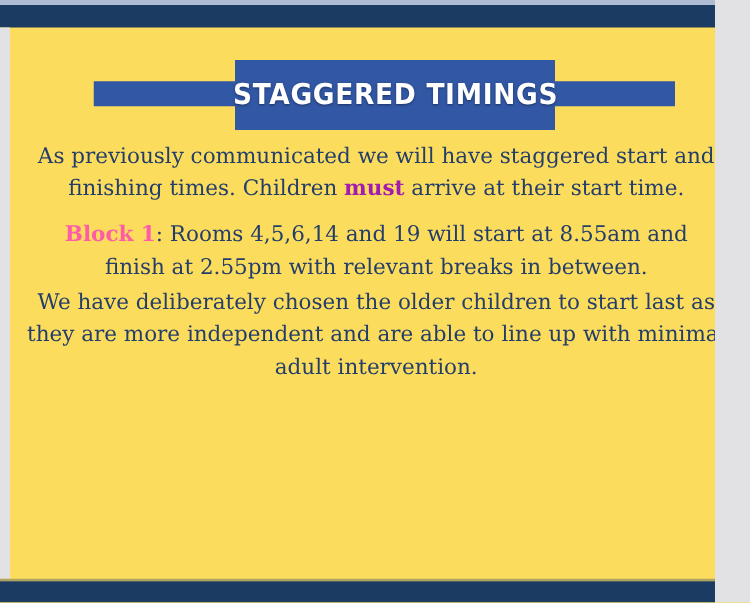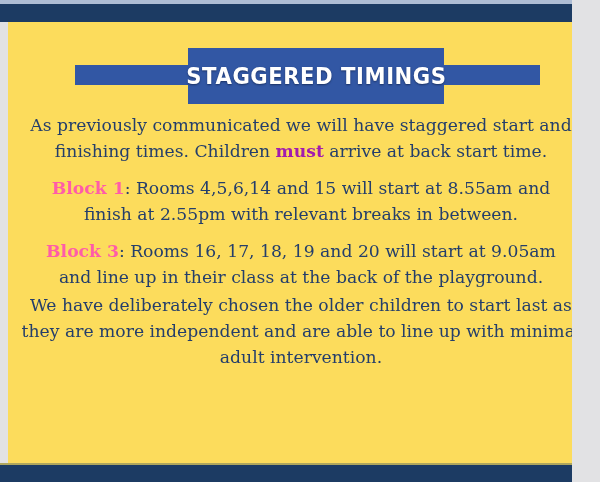--- a/index.html
+++ b/index.html
@@ -152,26 +152,25 @@
   <div class="banner">
     <div class="banner-wing left"></div>
     <div class="banner-wing right"></div>
     <div class="banner-box">
       <span class="banner-title">STAGGERED TIMINGS</span>
     </div>
   </div>
 
   <div class="body-copy">
 
-    <p class="para intro"><span>As previously communicated we will have staggered start and finishing times. Children </span><span class="hl">must</span><span> arrive at back start time.</span></p>
+    <p class="para intro"><span>As previously communicated we will have staggered start and finishing times. Children </span><span class="hl">must</span><span> arrive at their start time.</span></p>
 
 
-    <p class="para block2"><span class="block-label">Block 1</span><span>: Rooms 4,5,6,14 and 15 will start at 8.55am and finish at 2.55pm with relevant breaks in between.</span></p>
+    <p class="para block2"><span class="block-label">Block 1</span><span>: Rooms 4,5,6,14 and 19 will start at 8.55am and finish at 2.55pm with relevant breaks in between.</span></p>
 
-    <p class="para block3"><span class="block-label">Block 3</span><span>: Rooms 16, 17, 18, 19 and 20 will start at 9.05am and line up in their class at the back of the playground.</span></p>
 
     <p class="para closing"><span>We have deliberately chosen the older children to start last as they are more independent and are able to line up with minimal adult intervention.</span></p>
 
   </div>
 
   <div class="bottom-bar-edge"></div>
   <div class="bottom-bar"></div>
 
 </div>
 

